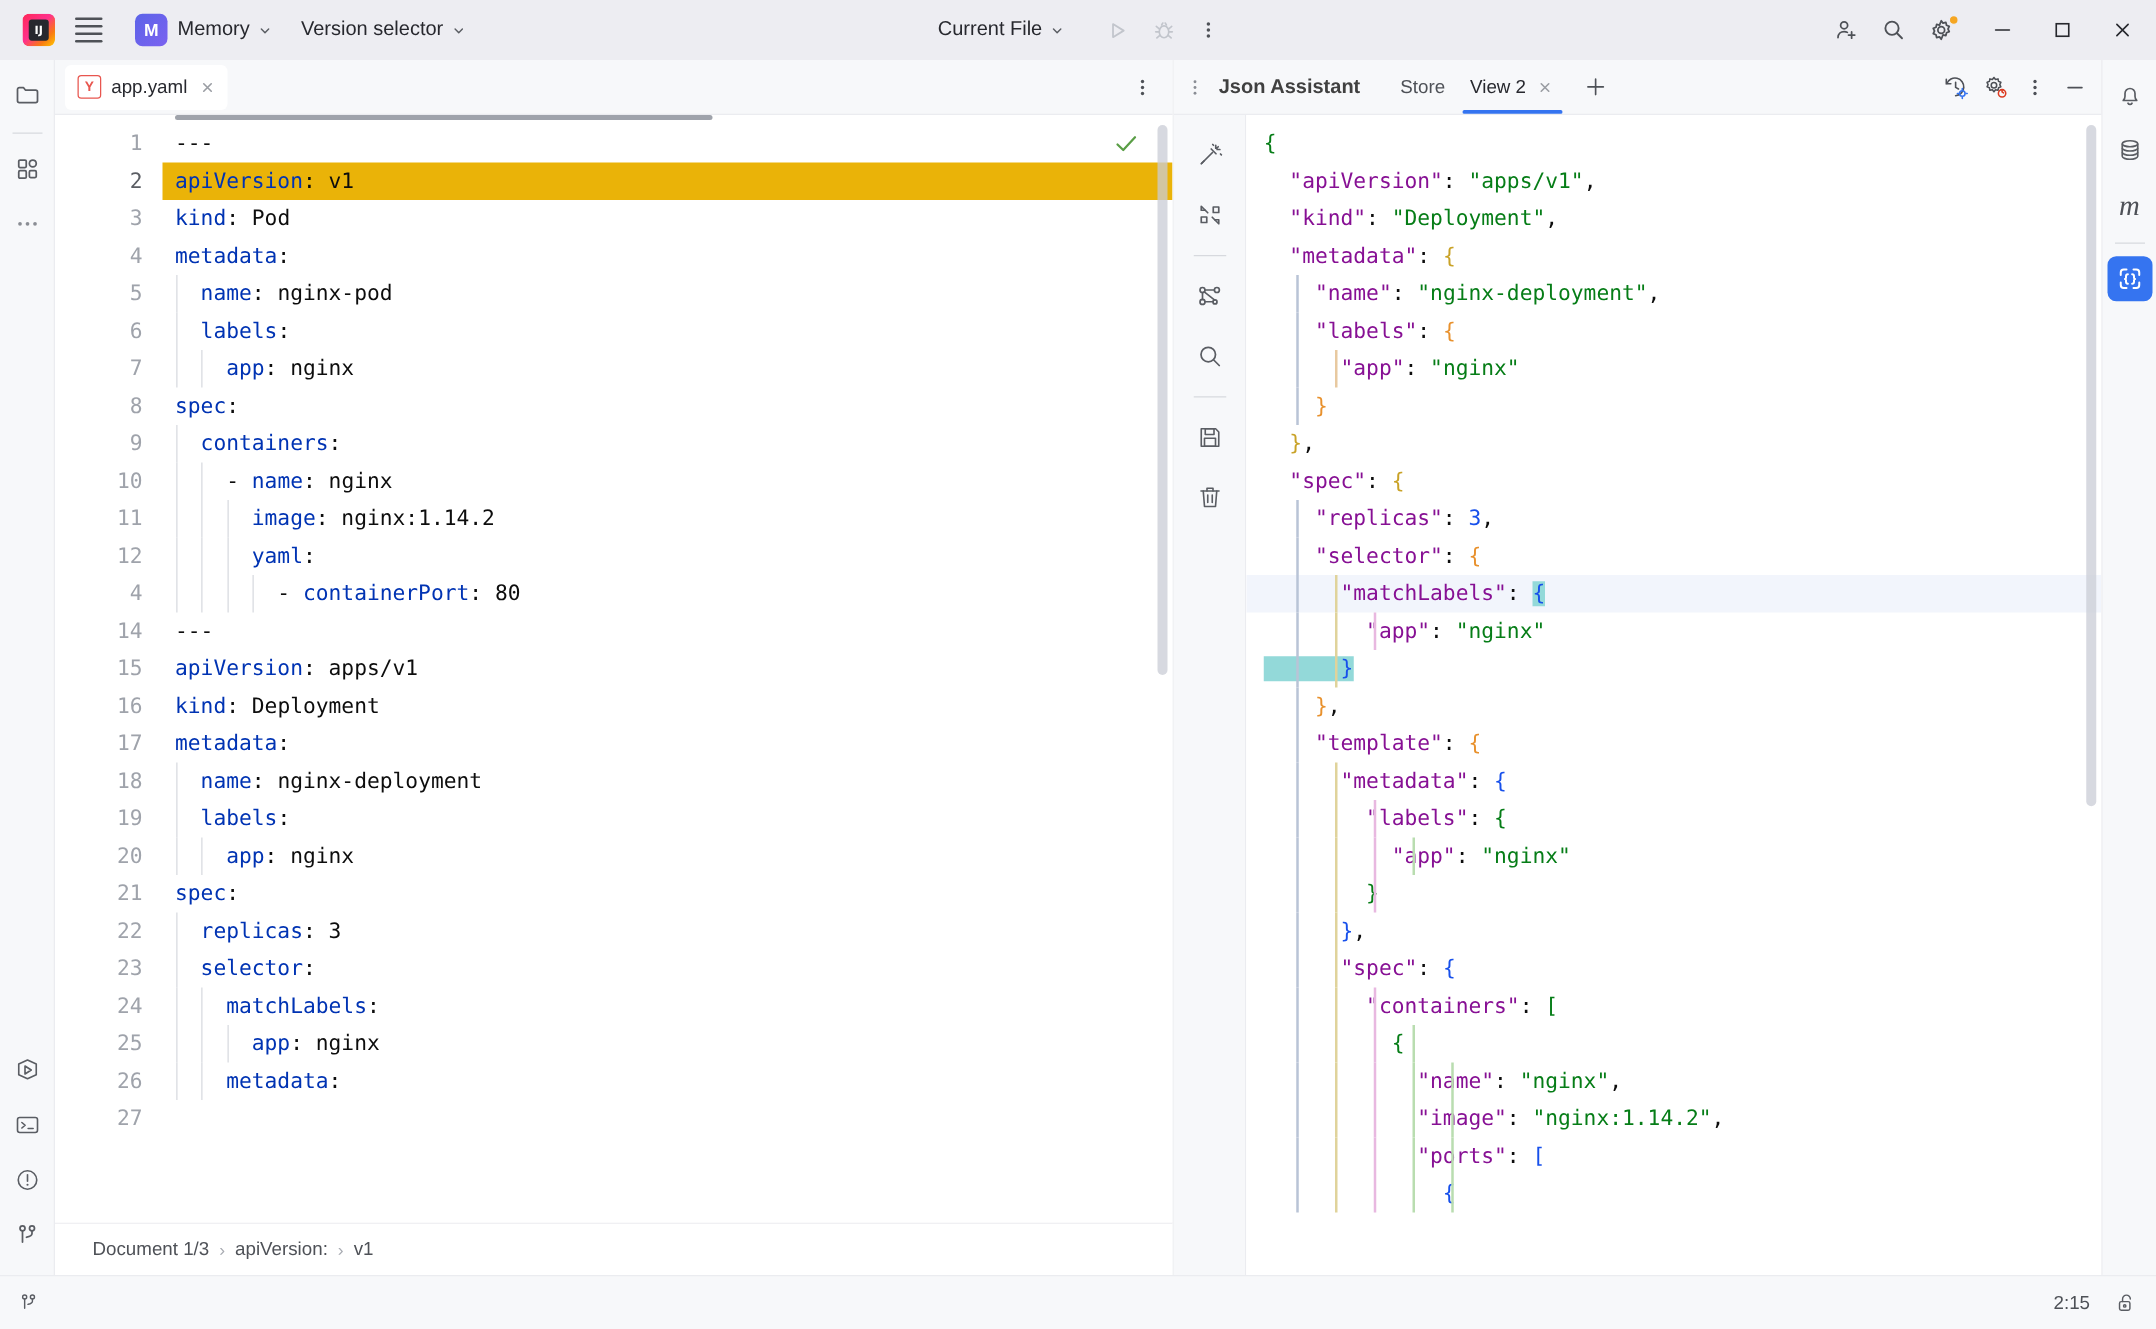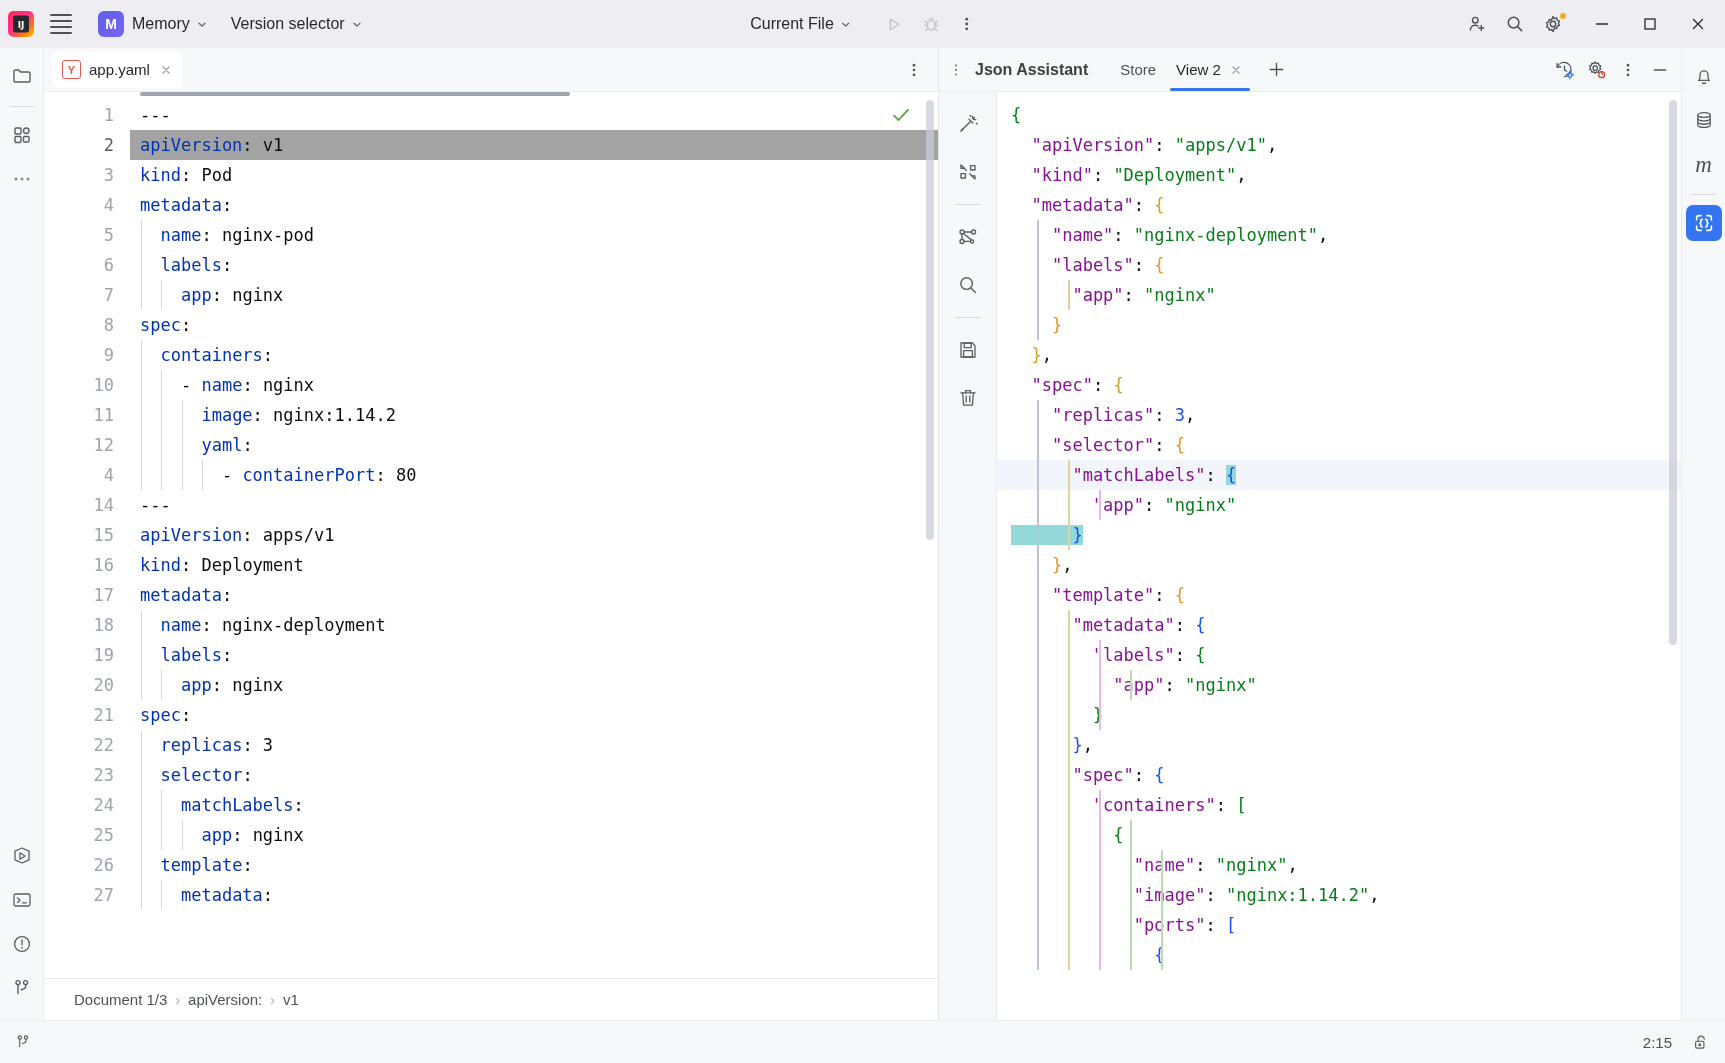--- a/index.html
+++ b/index.html
@@ -13,21 +13,21 @@
   }
   .app { width: 1725px; height: 1063px; display: flex; flex-direction: column; }
 
   
   .titlebar {
     height: 48px; flex: 0 0 48px;
     background: #EDEDF2;
     display: flex; align-items: center;
     position: relative;
   }
-  .titlebar .tb-left { display: flex; align-items: flex-start; gap: 0; }
+  .titlebar .tb-left { display: flex; align-items: flex-start; gap: 0; padding-left: 10px; }
   .tb-btn {
     display: inline-flex; align-items: center; justify-content: center;
     height: 34px; border-radius: 6px; padding: 0 8px; cursor: default;
     color: #4E5157;
   }
   .ij-logo { width: 26px; height: 26px; border-radius: 5px; overflow: hidden; display:block; }
   .burger { display: flex; flex-direction: column; gap: 4px; width: 22px; }
   .burger i { display: block; height: 2px; background: #4E5157; border-radius: 1px; }
   .proj-chip {
     width: 26px; height: 26px; border-radius: 6px;
@@ -112,21 +112,21 @@
   }
   .gutter {
     flex: 0 0 86px; text-align: right; padding-right: 16px;
     color: #9FA3AB; user-select: none; padding-top: 8px;
     background: #fff;
   }
   .gutter .gl { height: 30px; }
   .gutter .gl.cur { color: #5A5D63; }
   .code-lines { flex: 1 1 auto; padding-top: 8px; position: relative; }
   .cl { height: 30px; white-space: pre; padding-left: 10px; position: relative; }
-  .cl.hl { background: #a3a3a3; }
+  .cl.hl { background: #eab308; }
   .y-key { color: #0033B3; }
   .y-val { color: #0D0D0D; }
   .y-punc { color: #0D0D0D; }
   .indent-guide {
     position: absolute; top: 0; bottom: 0; width: 1px; background: #D7DAE0;
   }
   .check-ok {
     position: absolute; right: 26px; top: 12px; color: #5A9E46;
   }
   .ed-scrollbar {
@@ -456,21 +456,20 @@
               <div class="cl"><span></span><span class="y-key">kind</span><span class="y-punc">: </span><span class="y-val">Deployment</span></div>
               <div class="cl"><span></span><span class="y-key">metadata</span><span class="y-punc">:</span></div>
               <div class="cl"><span class="indent-guide" style="left: 11px;"></span><span>  </span><span class="y-key">name</span><span class="y-punc">: </span><span class="y-val">nginx-deployment</span></div>
               <div class="cl"><span class="indent-guide" style="left: 11px;"></span><span>  </span><span class="y-key">labels</span><span class="y-punc">:</span></div>
               <div class="cl"><span class="indent-guide" style="left: 11px;"></span><span class="indent-guide" style="left: 31.4px;"></span><span>    </span><span class="y-key">app</span><span class="y-punc">: </span><span class="y-val">nginx</span></div>
               <div class="cl"><span></span><span class="y-key">spec</span><span class="y-punc">:</span></div>
               <div class="cl"><span class="indent-guide" style="left: 11px;"></span><span>  </span><span class="y-key">replicas</span><span class="y-punc">: </span><span class="y-val">3</span></div>
               <div class="cl"><span class="indent-guide" style="left: 11px;"></span><span>  </span><span class="y-key">selector</span><span class="y-punc">:</span></div>
               <div class="cl"><span class="indent-guide" style="left: 11px;"></span><span class="indent-guide" style="left: 31.4px;"></span><span>    </span><span class="y-key">matchLabels</span><span class="y-punc">:</span></div>
               <div class="cl"><span class="indent-guide" style="left: 11px;"></span><span class="indent-guide" style="left: 31.4px;"></span><span class="indent-guide" style="left: 51.8px;"></span><span>      </span><span class="y-key">app</span><span class="y-punc">: </span><span class="y-val">nginx</span></div>
-              <div class="cl"><span class="indent-guide" style="left: 11px;"></span><span>  </span><span class="y-key">template</span><span class="y-punc">:</span></div>
               <div class="cl"><span class="indent-guide" style="left: 11px;"></span><span class="indent-guide" style="left: 31.4px;"></span><span>    </span><span class="y-key">metadata</span><span class="y-punc">:</span></div>
             </div>
         </div>
         <span class="check-ok">
           <svg width="22" height="22" viewBox="0 0 22 22" fill="none" stroke="#5A9E46" stroke-width="1.8" stroke-linecap="round" stroke-linejoin="round">
               <path d="M4 11.6l4.6 4.4L18 5.8"></path>
             </svg>
         </span>
         <div class="ed-scrollbar"></div>
       </div>

